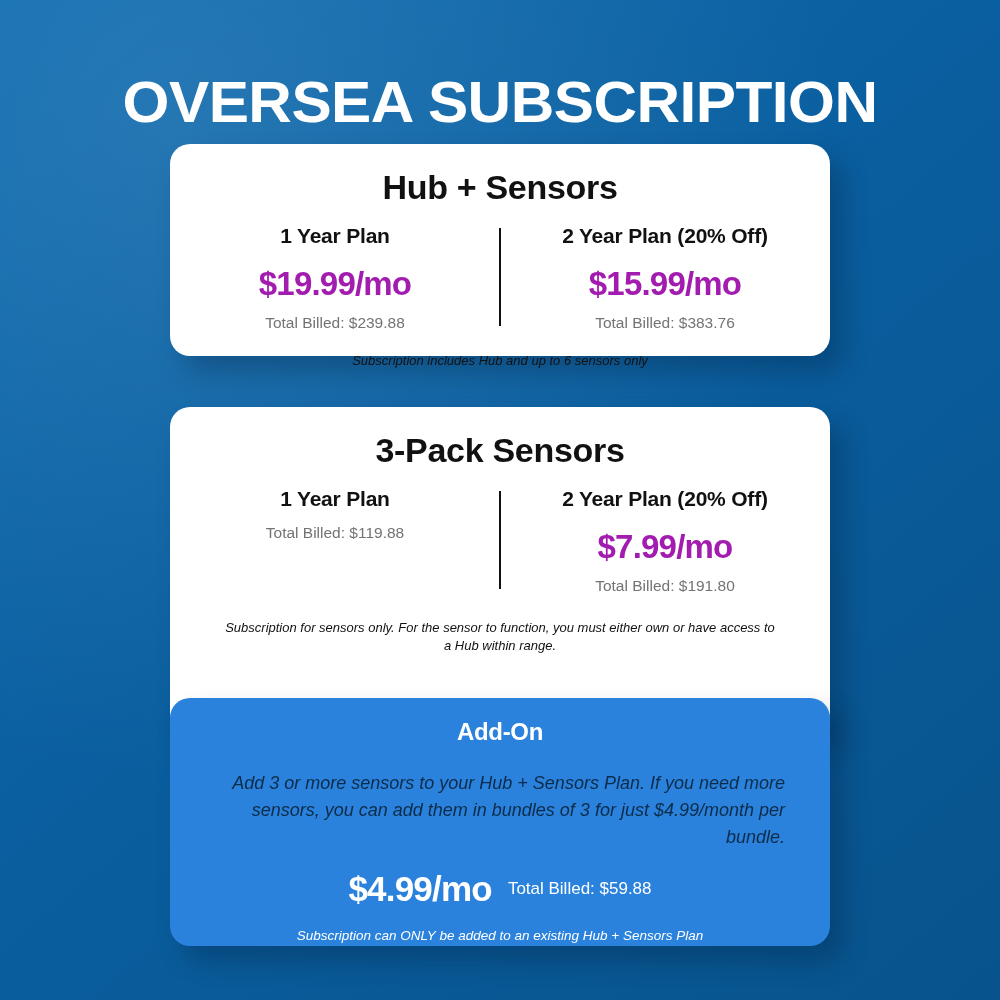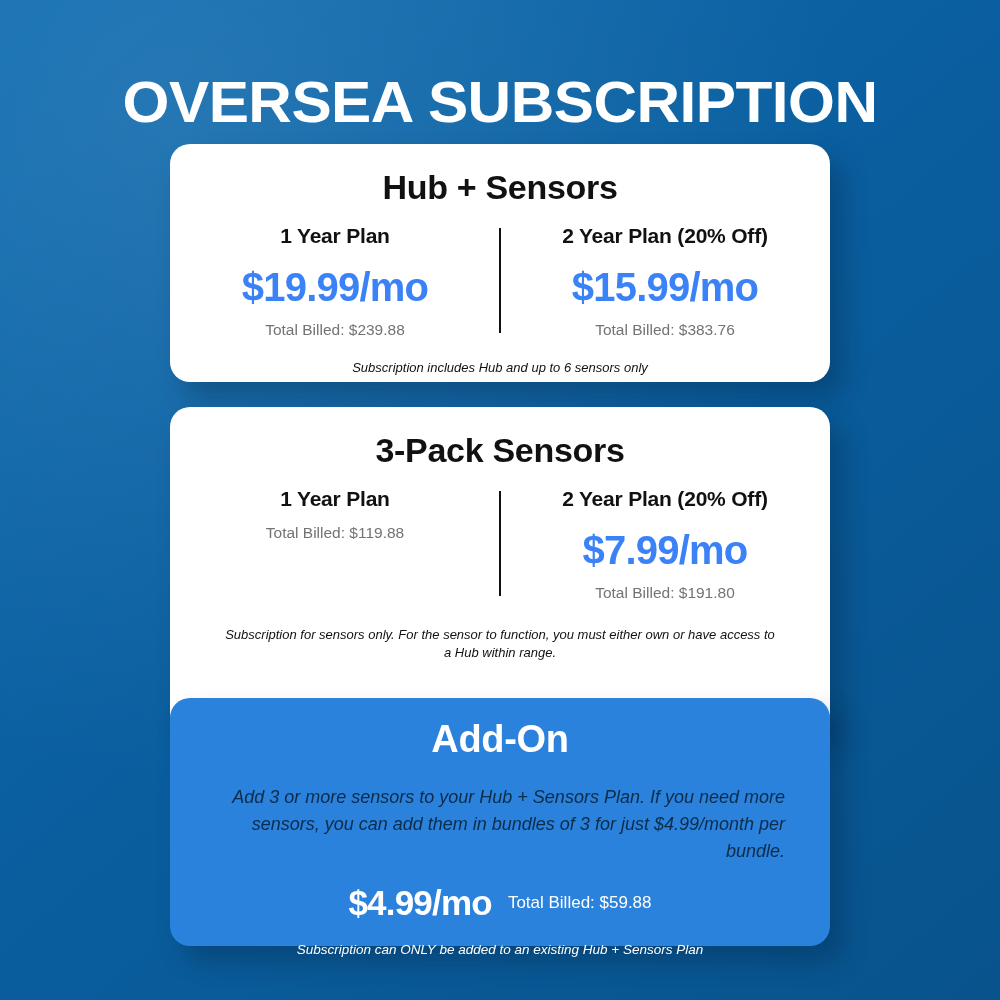--- a/index.html
+++ b/index.html
@@ -57,34 +57,34 @@
   .card-white {
     background: #ffffff;
     color: #111111;
   }
 
   .card-blue {
     background: #2a82dd;
     color: #ffffff;
   }
 
-  .card-1 { top: 144px; height: 238px; }
+  .card-1 { top: 144px; height: 212px; }
   .card-2 { top: 407px; height: 326px; }
   .card-3 { top: 698px; height: 248px; }
 
   .card-title {
     text-align: center;
     font-weight: 800;
     font-size: 34px;
     line-height: 1;
     padding-top: 26px;
     letter-spacing: -0.3px;
   }
   .card-blue .card-title {
-    font-size: 38px;
+    font-size: 24px;
     padding-top: 22px;
   }
 
   .plans {
     display: flex;
     margin-top: 20px;
     position: relative;
   }
   .plan {
     flex: 1 1 50%;
@@ -101,23 +101,23 @@
     transform: translateX(-1px);
   }
 
   .plan-name {
     font-weight: 800;
     font-size: 21px;
     line-height: 1.1;
     letter-spacing: -0.2px;
   }
   .plan-price {
-    color: #3b82f6;
-    font-weight: 800;
-    font-size: 40px;
+    color: #a21caf;
+    font-weight: 800;
+    font-size: 33px;
     line-height: 1;
     margin-top: 20px;
     letter-spacing: -0.8px;
   }
   .plan-total {
     font-size: 15.5px;
     margin-top: 14px;
     color: #737373;
   }
 

